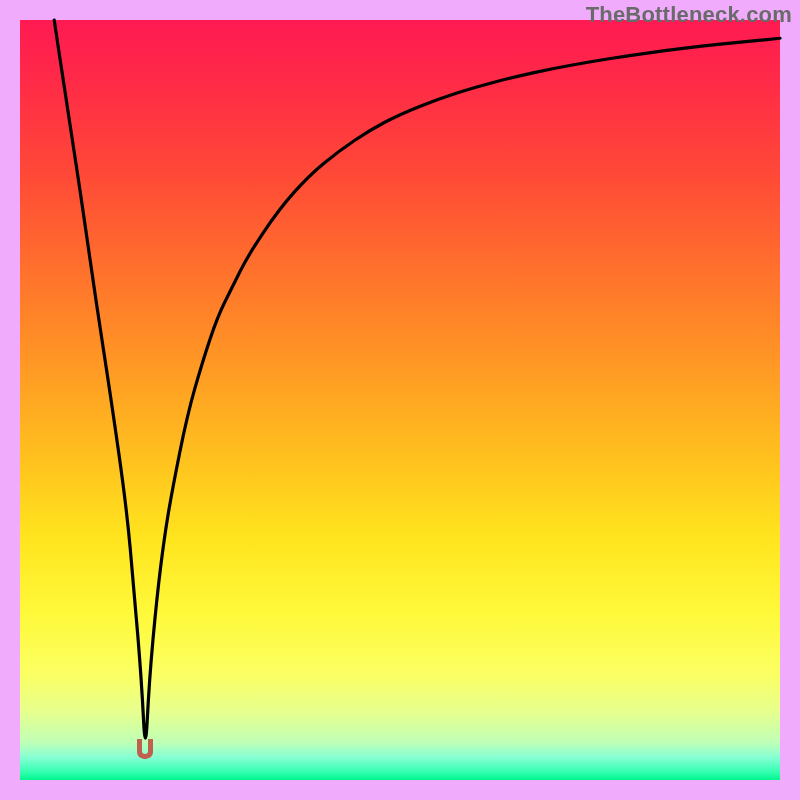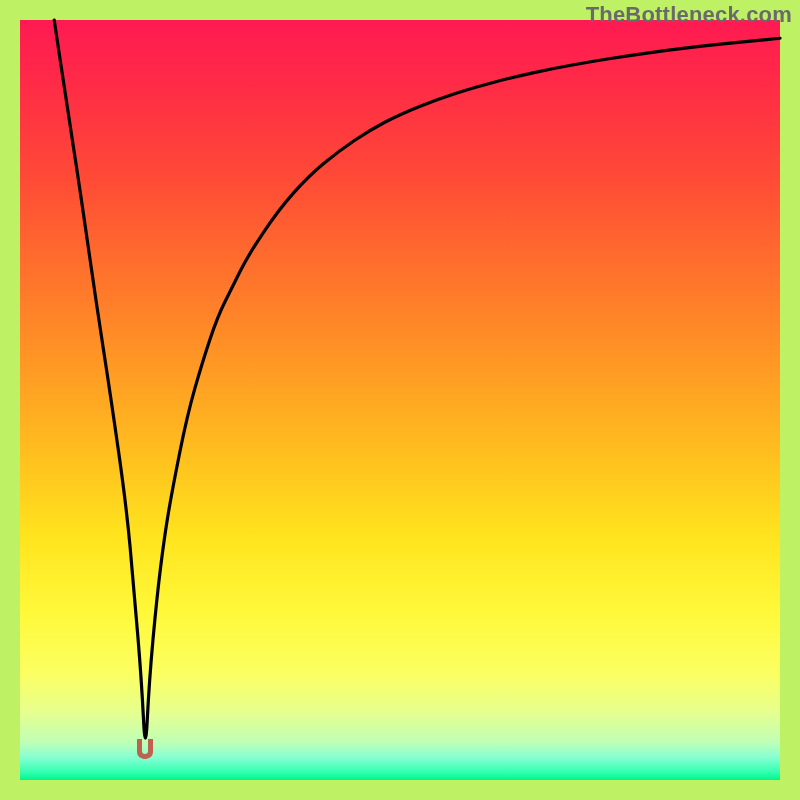--- a/index.html
+++ b/index.html
@@ -8,21 +8,21 @@
     width: 800px;
     height: 800px;
     background: #000;
     font-family: Arial, Helvetica, sans-serif;
     overflow: hidden;
   }
   .frame {
     position: relative;
     width: 800px;
     height: 800px;
-    background: #bef264;
+    background: #f0abfc;
   }
   .plot-area {
     position: absolute;
     left: 20px;
     top: 20px;
     width: 760px;
     height: 760px;
     background: linear-gradient(
       to bottom,
       #ff1a52 0%,

